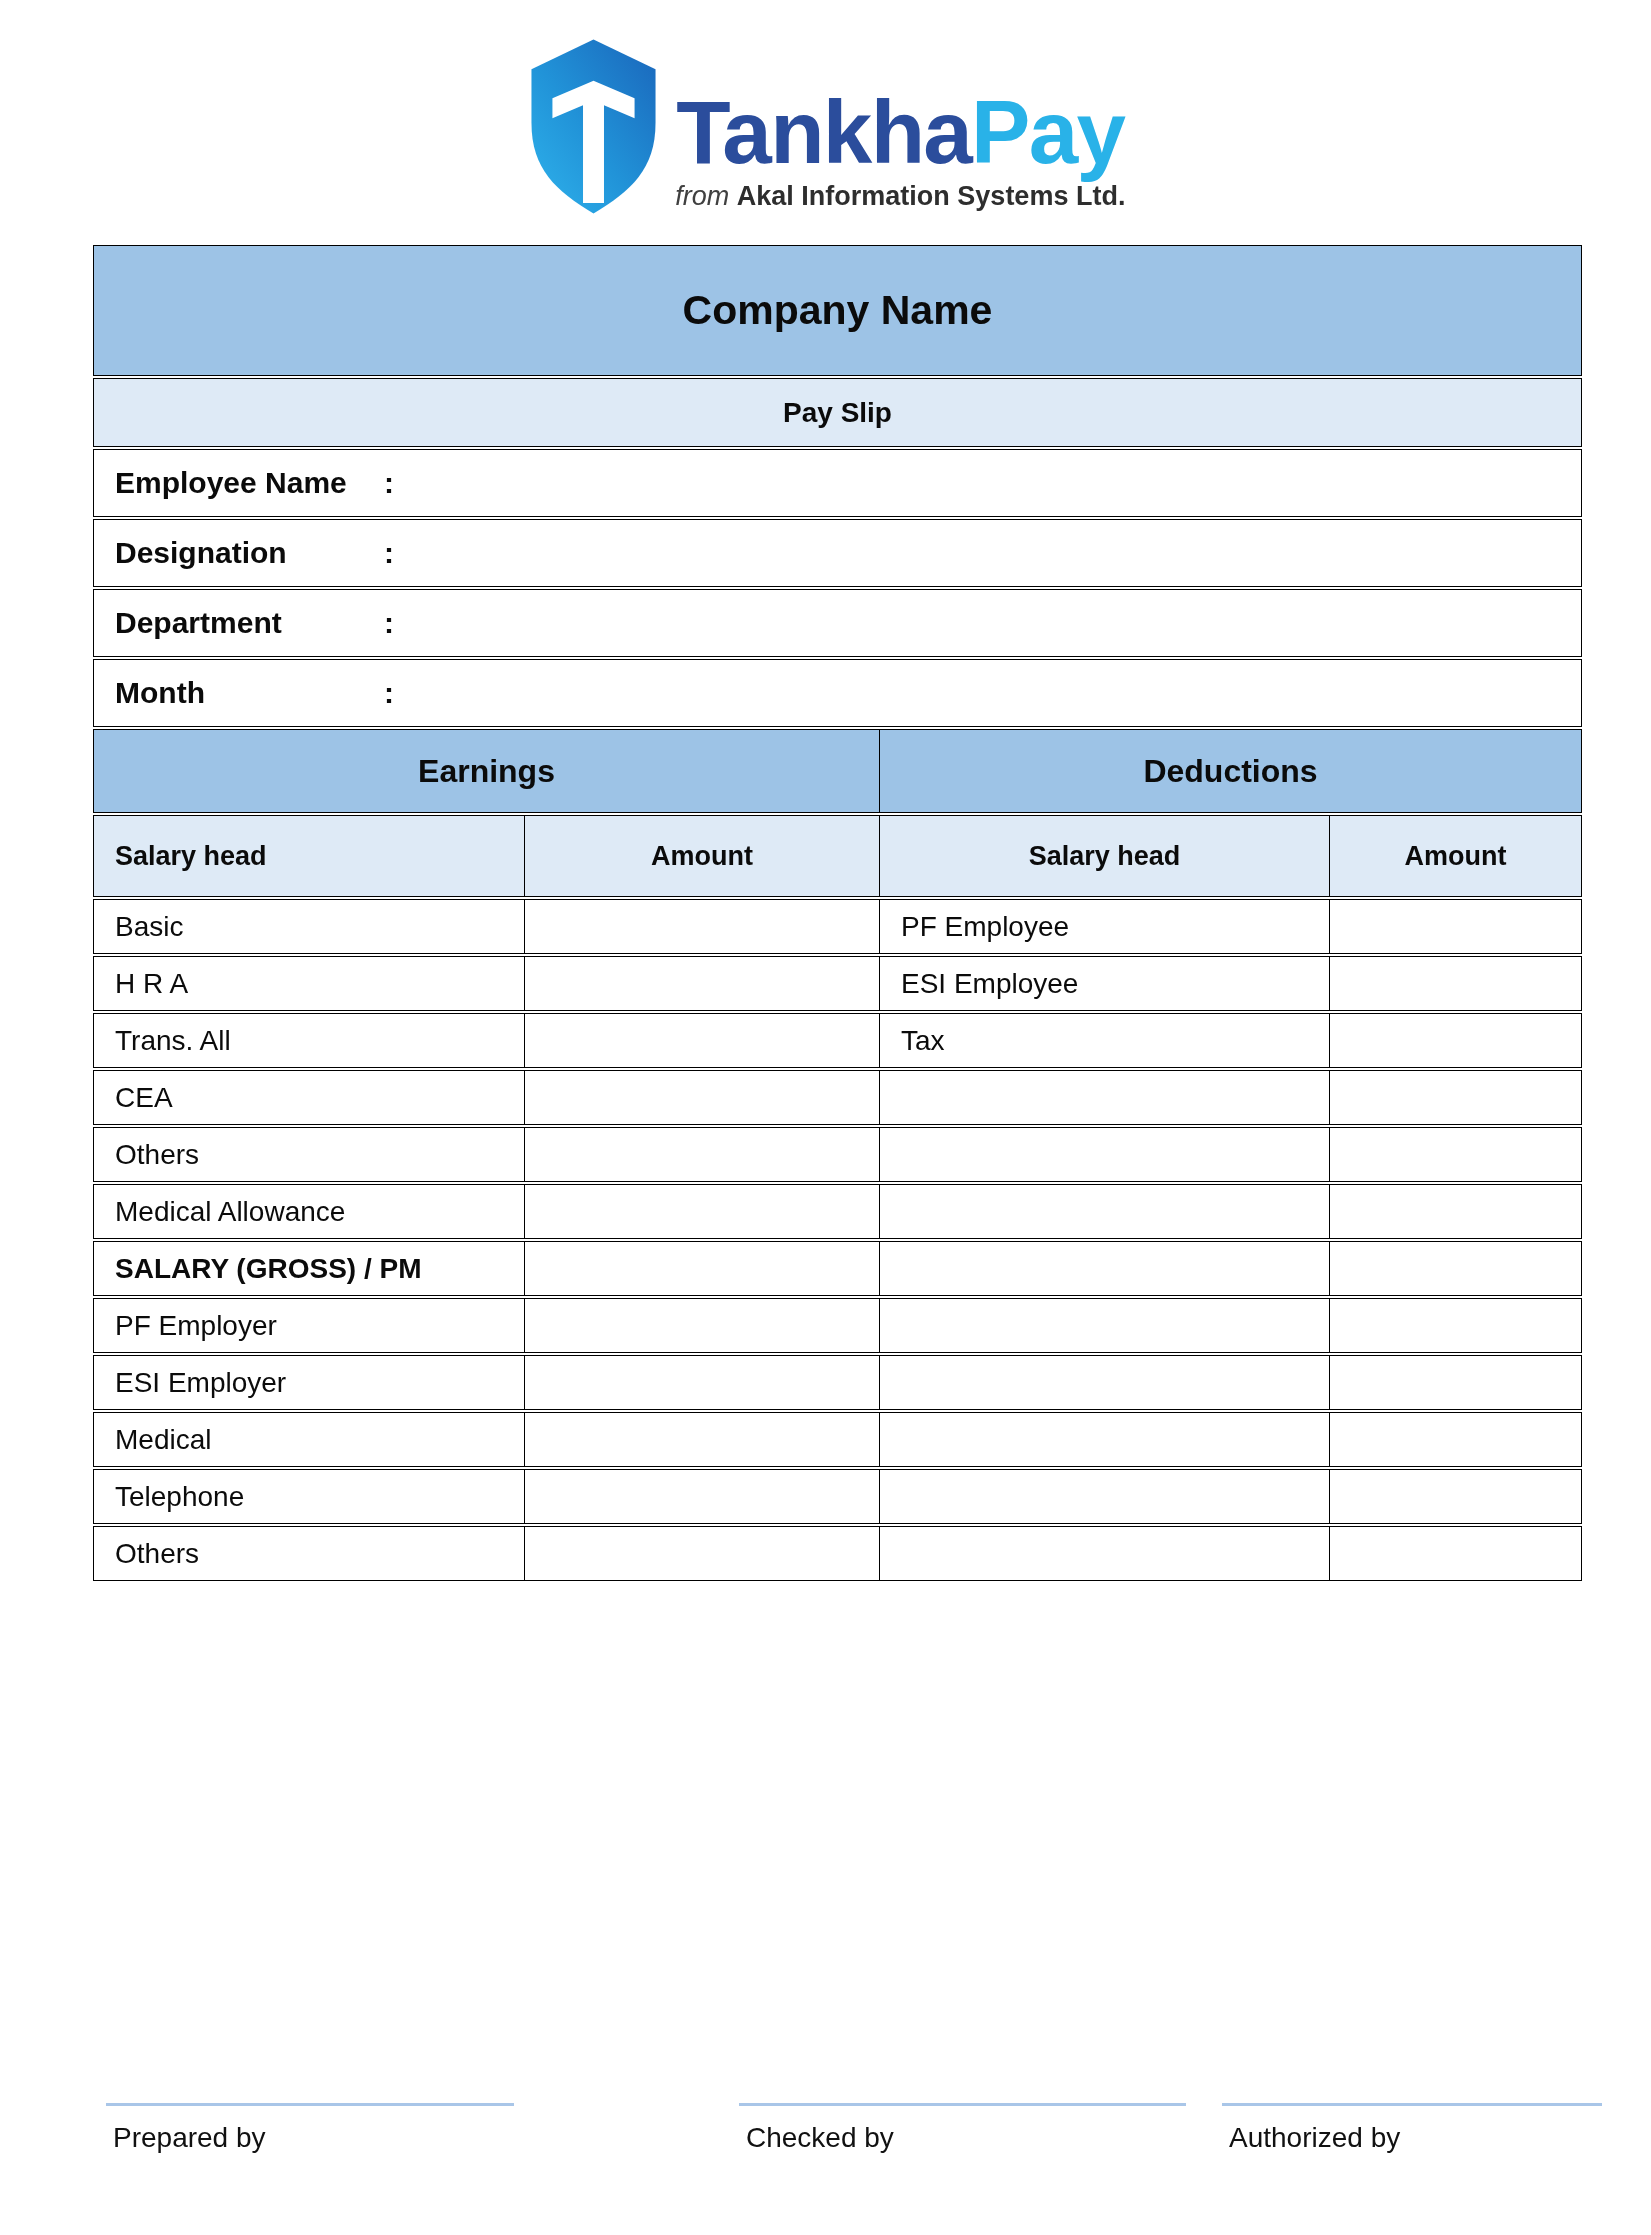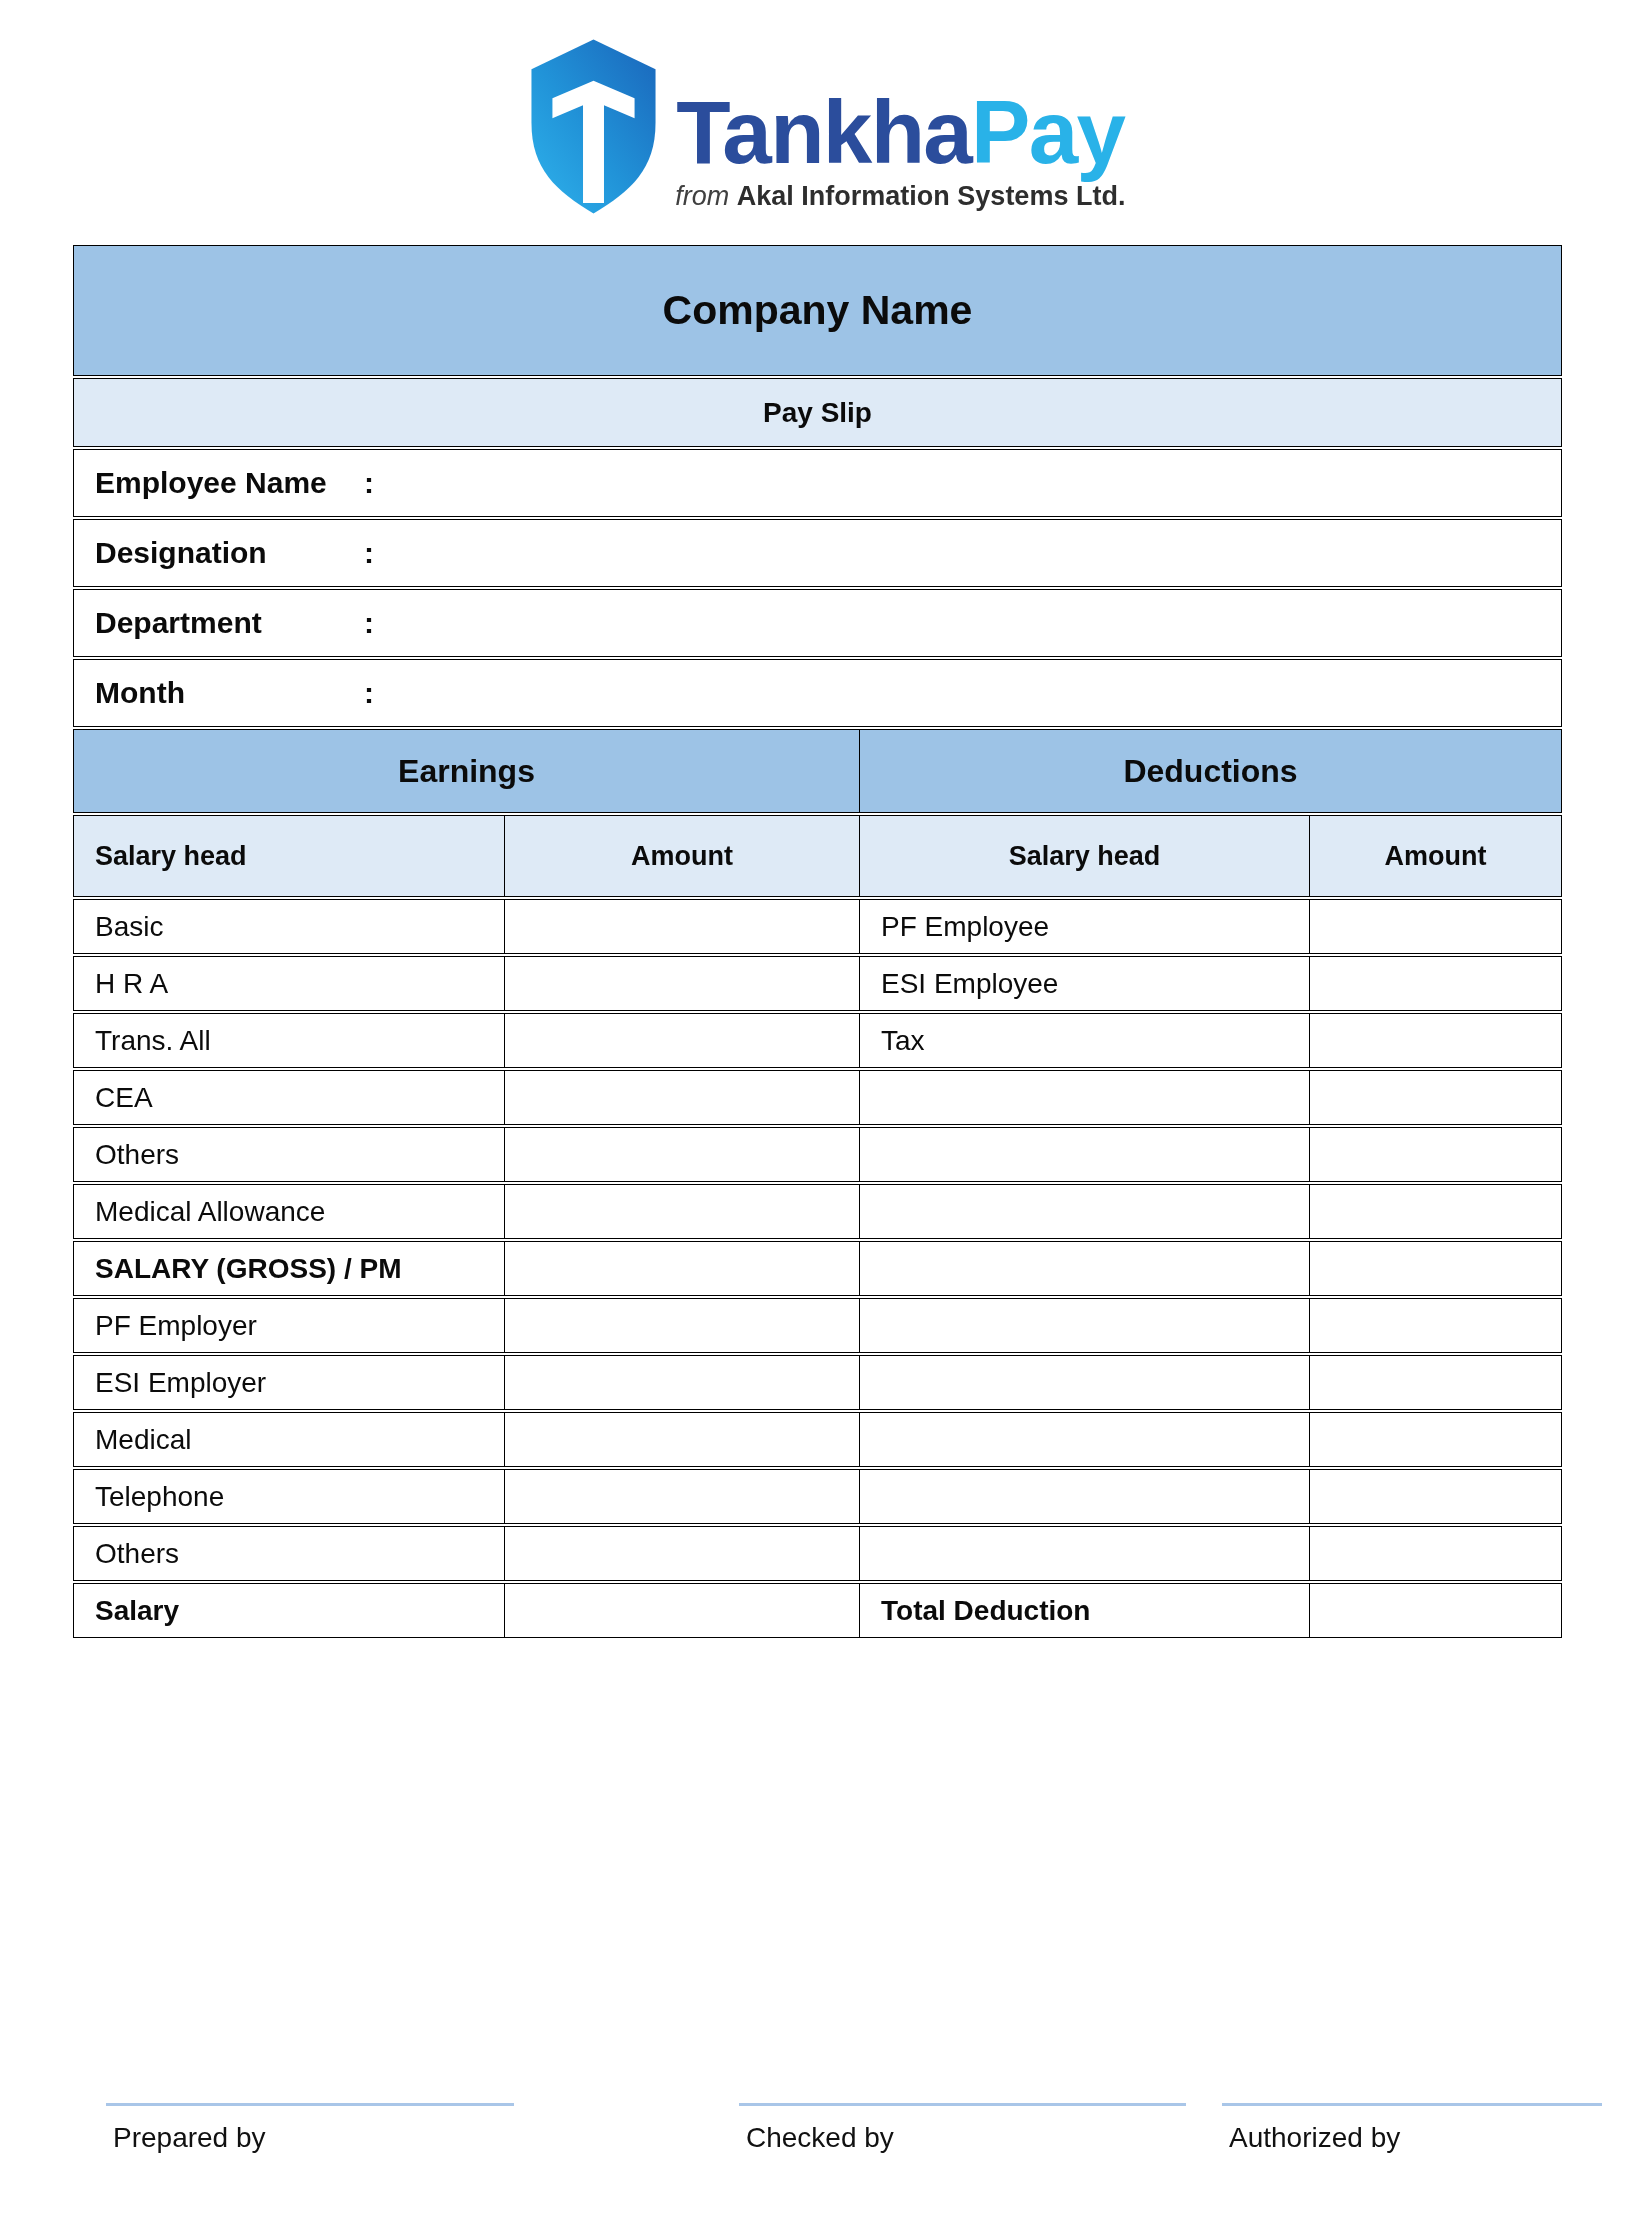--- a/index.html
+++ b/index.html
@@ -24,21 +24,21 @@
     letter-spacing: -1.7px; white-space: nowrap;
   }
   .brand-primary { color: #2b4d9c; }
   .brand-secondary { color: #29b2e8; }
   .tagline { margin-top: 4px; font-size: 27px; color: #2e2e2e; white-space: nowrap; }
   .tagline .from { font-style: italic; font-weight: normal; color: #404040; }
   .tagline .rest { font-weight: bold; }
 
   
   table.payslip {
-    position: absolute; left: 73px; top: 243px;
+    position: absolute; left: 93px; top: 243px;
     width: 1489px; table-layout: fixed;
     border-collapse: separate; border-spacing: 0 2.6px;
   }
   td {
     border-top: 1.7px solid #000; border-bottom: 1.7px solid #000;
     border-right: 1.7px solid #000;
     vertical-align: middle;
     padding: 0 0 0 21px;
     font-size: 28px;
     overflow: hidden;
@@ -211,26 +211,20 @@
     <td></td>
     <td></td>
     <td></td>
   </tr>
       <tr class="row-data">
     <td>Others</td>
     <td></td>
     <td></td>
     <td></td>
   </tr>
-      <tr class="row-data">
-    <td class="bold">Salary</td>
-    <td></td>
-    <td class="bold">Total Deduction</td>
-    <td></td>
-  </tr>
     </tbody>
 </table>
 
 <div class="sig sig-1">
   <span class="sig-label">Prepared by</span>
 </div>
 <div class="sig sig-2">
   <span class="sig-label">Checked by</span>
 </div>
 <div class="sig sig-3">

